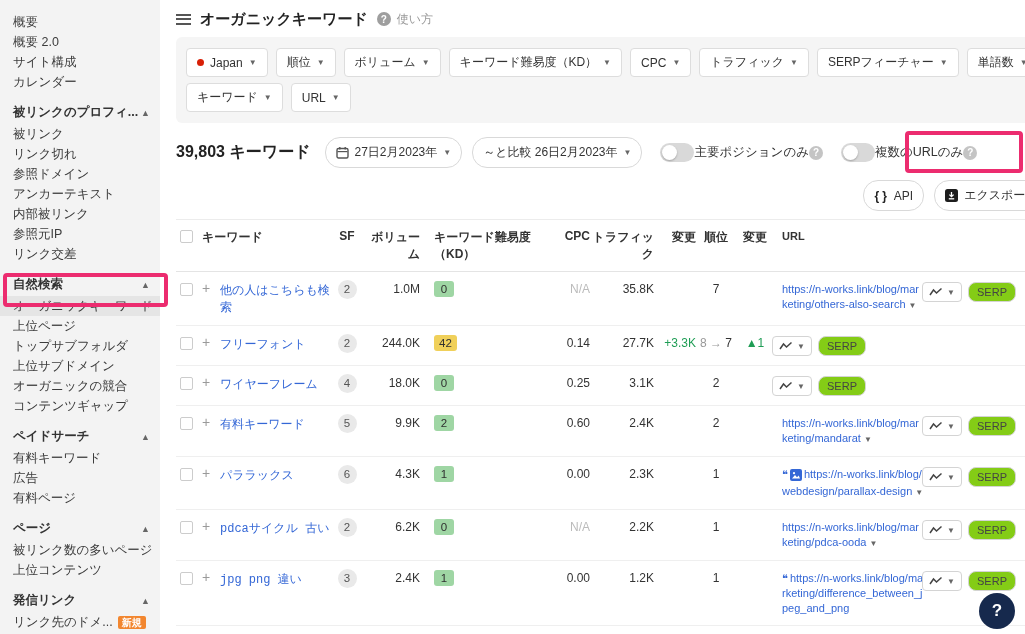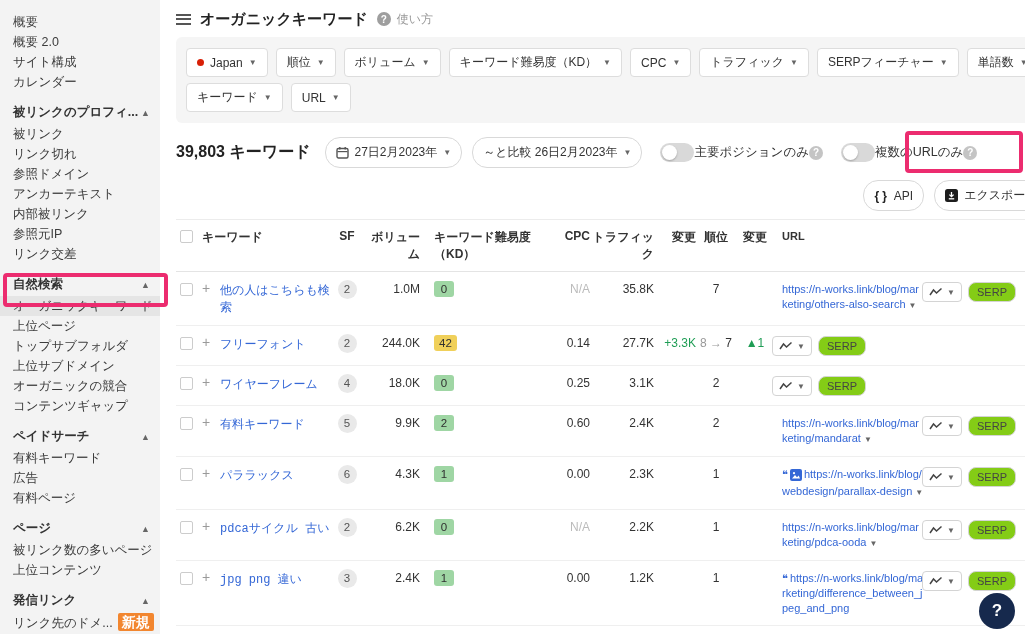--- a/index.html
+++ b/index.html
@@ -6,21 +6,21 @@
   html,body { width:1025px; height:634px; overflow:hidden; background:#fff;
     font-family:"Liberation Sans","DejaVu Sans",sans-serif; color:#333; }
   .app { display:flex; width:1025px; height:634px; position:relative; }
 
   
   .sidebar { width:160px; min-width:160px; background:#f3f3f3; height:634px; padding-top:12px; overflow:hidden; }
   .sb-item { font-size:12.5px; color:#3c3c3c; padding:3px 6px 3px 13px; line-height:14px; cursor:pointer; white-space:nowrap; }
   .sb-item.selected { background:#e5e5e5; }
   .sb-title { font-size:12.5px; font-weight:bold; color:#333; padding:12px 10px 3px 13px; display:flex; justify-content:space-between; align-items:center; white-space:nowrap; }
   .sb-caret { font-size:9px; color:#666; }
-  .new-badge { background:var(--new-badge,#f2862f); color:#fff; font-size:14px; border-radius:2px; padding:1px 4px; margin-left:5px; font-weight:bold; }
+  .new-badge { background:var(--new-badge,#f2862f); color:#fff; font-size:10px; border-radius:2px; padding:1px 4px; margin-left:5px; font-weight:bold; }
 
   
   .main { flex:1; padding:0 8px 0 16px; position:relative; }
   .page-header { display:flex; align-items:center; height:30px; margin-top:4px; gap:9px; }
   .hamburger { width:15px; height:11px; border-top:2px solid #555; border-bottom:2px solid #555; position:relative; cursor:pointer; }
   .hamburger::after { content:''; position:absolute; left:0; right:0; top:2.5px; height:2px; background:#555; }
   .page-title { font-size:15px; font-weight:bold; color:#222; }
   .q-circle { width:14px; height:14px; border-radius:50%; background:#9e9e9e; color:#fff; font-size:10px; font-weight:bold; display:inline-flex; align-items:center; justify-content:center; }
   .howto { font-size:12px; color:#999; margin-left:-3px; cursor:pointer; }
 

